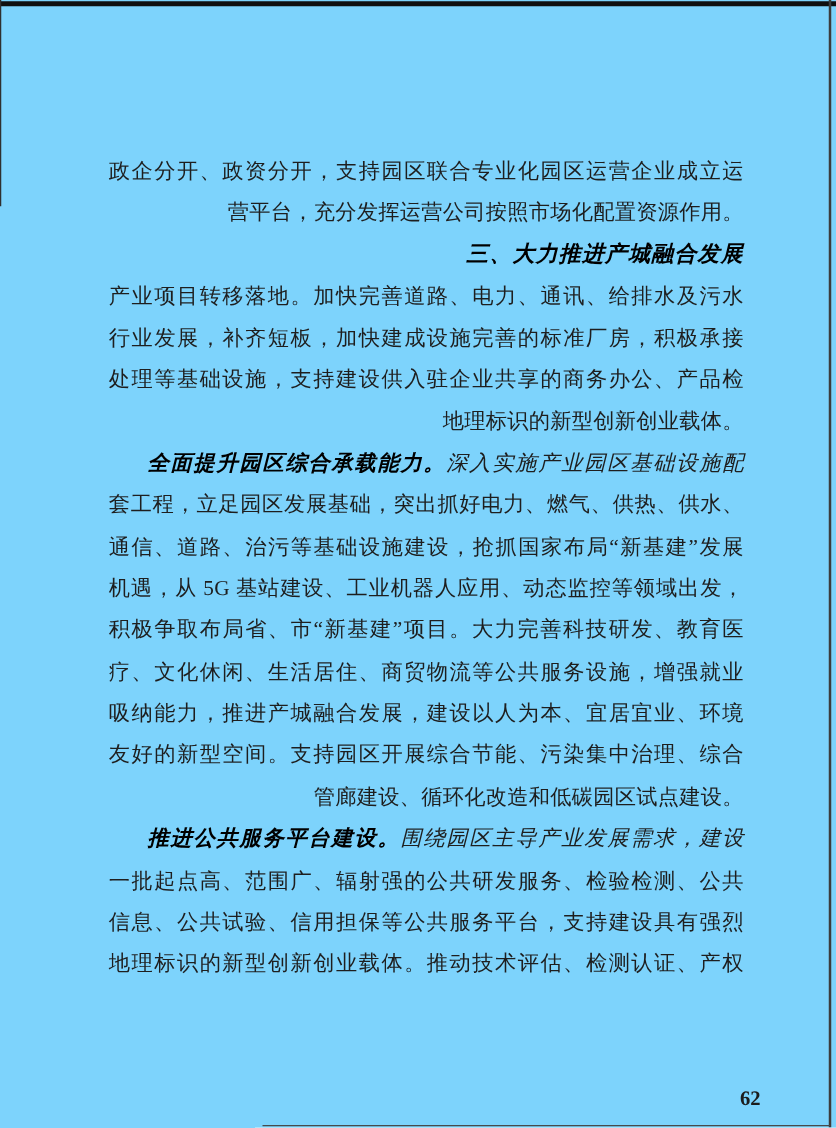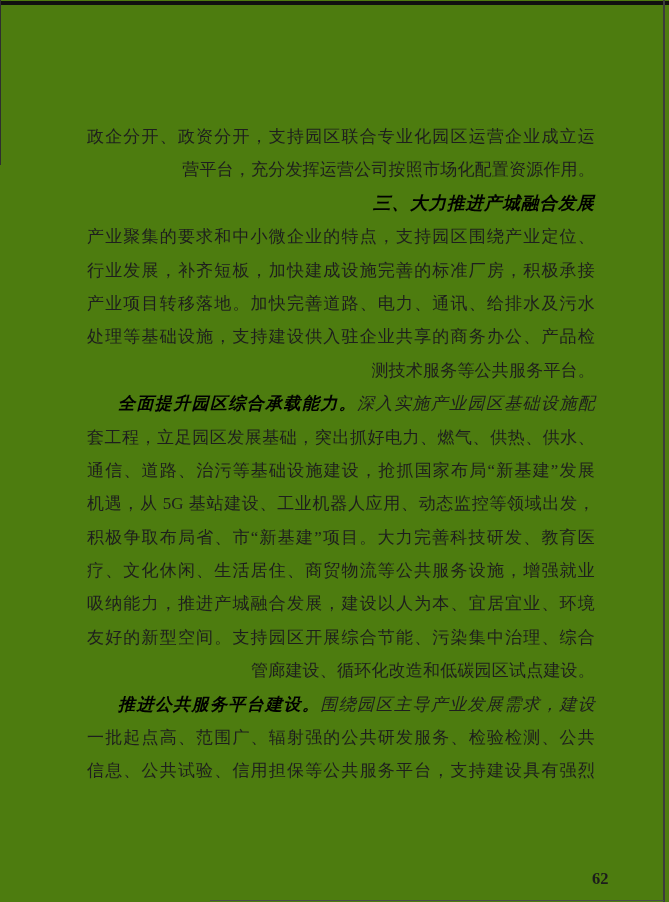--- a/index.html
+++ b/index.html
@@ -12,21 +12,21 @@
     height: 902px;
     font-family: "Liberation Serif", "DejaVu Serif", serif;
     position: relative;
     overflow: hidden;
   }
   .page {
     position: absolute;
     left: 0; top: 0;
     width: 669px;
     height: 902px;
-    background: #4d7c0f;
+    background: #7dd3fc;
     overflow: hidden;
   }
   
   .edge-top {
     position: absolute;
     top: 1px; left: 0;
     width: 669px; height: 4px;
     background: #101010;
   }
   .edge-left {
@@ -99,38 +99,38 @@
 
   <div class="text-block" id="text-block">
       <div class="para">
         <div class="line just"><span>政企分开、政资分开，支持园区联合专业化园区运营企业成立运</span></div>
         <div class="line"><span>营平台，充分发挥运营公司按照市场化配置资源作用。</span></div>
       </div>
       <div class="para heading">
         <div class="line indent"><b>三、大力推进产城融合发展</b></div>
       </div>
       <div class="para">
-        <div class="line just"><span>产业聚集的要求和中小微企业的特点，支持园区围绕产业定位、</span></div>
+        <div class="line just"><span>产业项目转移落地。加快完善道路、电力、通讯、给排水及污水</span></div>
         <div class="line just"><span>行业发展，补齐短板，加快建成设施完善的标准厂房，积极承接</span></div>
-        <div class="line just"><span>产业项目转移落地。加快完善道路、电力、通讯、给排水及污水</span></div>
         <div class="line just"><span>处理等基础设施，支持建设供入驻企业共享的商务办公、产品检</span></div>
-        <div class="line"><span>测技术服务等公共服务平台。</span></div>
+        <div class="line"><span>地理标识的新型创新创业载体。</span></div>
       </div>
       <div class="para">
         <div class="line just indent"><b>全面提升园区综合承载能力。</b><span>深入实施产业园区基础设施配</span></div>
         <div class="line just"><span>套工程，立足园区发展基础，突出抓好电力、燃气、供热、供水、</span></div>
         <div class="line just"><span>通信、道路、治污等基础设施建设，抢抓国家布局“新基建”发展</span></div>
         <div class="line just"><span>机遇，从 5G 基站建设、工业机器人应用、动态监控等领域出发，</span></div>
         <div class="line just"><span>积极争取布局省、市“新基建”项目。大力完善科技研发、教育医</span></div>
         <div class="line just"><span>疗、文化休闲、生活居住、商贸物流等公共服务设施，增强就业</span></div>
         <div class="line just"><span>吸纳能力，推进产城融合发展，建设以人为本、宜居宜业、环境</span></div>
         <div class="line just"><span>友好的新型空间。支持园区开展综合节能、污染集中治理、综合</span></div>
         <div class="line"><span>管廊建设、循环化改造和低碳园区试点建设。</span></div>
       </div>
       <div class="para">
         <div class="line just indent"><b>推进公共服务平台建设。</b><span>围绕园区主导产业发展需求，建设</span></div>
         <div class="line just"><span>一批起点高、范围广、辐射强的公共研发服务、检验检测、公共</span></div>
         <div class="line just"><span>信息、公共试验、信用担保等公共服务平台，支持建设具有强烈</span></div>
+        <div class="line just"><span>地理标识的新型创新创业载体。推动技术评估、检测认证、产权</span></div>
       </div>
     </div>
 
   <div class="page-number">62</div>
 </div>
 
 </body></html>

